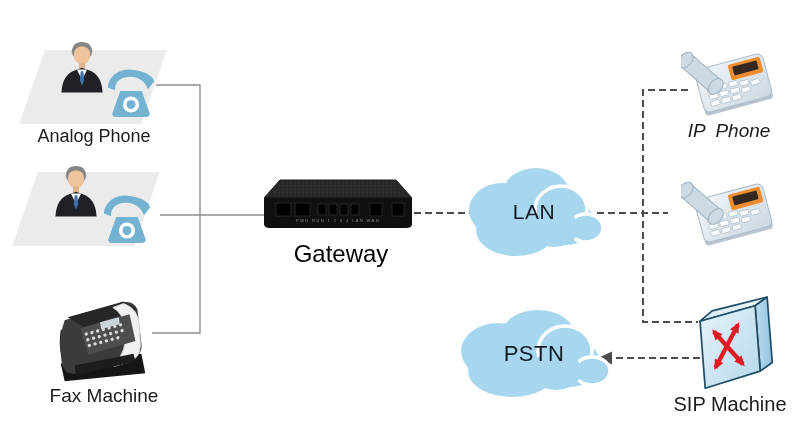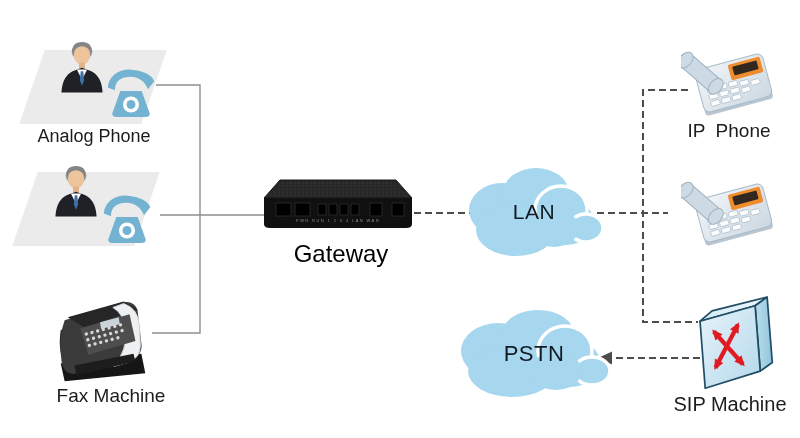--- a/index.html
+++ b/index.html
@@ -6,23 +6,23 @@
   #stage{
     position:relative;width:800px;height:438px;background:#ffffff;
     font-family:"Liberation Sans", sans-serif;overflow:hidden;padding-left:47px;
   }
   .abs{position:absolute;}
   .node-label{
     position:absolute;text-align:center;color:#1c1c1c;
     font-family:"Liberation Sans", sans-serif;line-height:1.1;
   }
   .lbl-analog{left:28px;top:127px;width:132px;font-size:18px;}
-  .lbl-fax{left:45px;top:386px;width:132px;font-size:19px;}
+  .lbl-fax{left:38px;top:386px;width:132px;font-size:19px;}
   .lbl-gateway{left:266px;top:241px;width:150px;font-size:24px;color:#000000;}
-  .lbl-ip{left:676px;top:121px;width:106px;font-size:19px;white-space:pre;}
+  .lbl-ip{left:676px;top:121px;width:106px;font-size:19px;white-space:pre;font-style:italic;}
   .lbl-sip{left:672px;top:393px;width:116px;font-size:20px;}
   .cloud-text{
     position:absolute;left:0;right:0;text-align:center;color:#121a24;
     font-size:21px;letter-spacing:0.5px;
   }
   .para{
     position:absolute;background:#ebebeb;transform:skewX(-19deg);
   }
   .p1{left:32px;top:50px;width:122px;height:74px;}
   .p2{left:25px;top:172px;width:122px;height:74px;}

